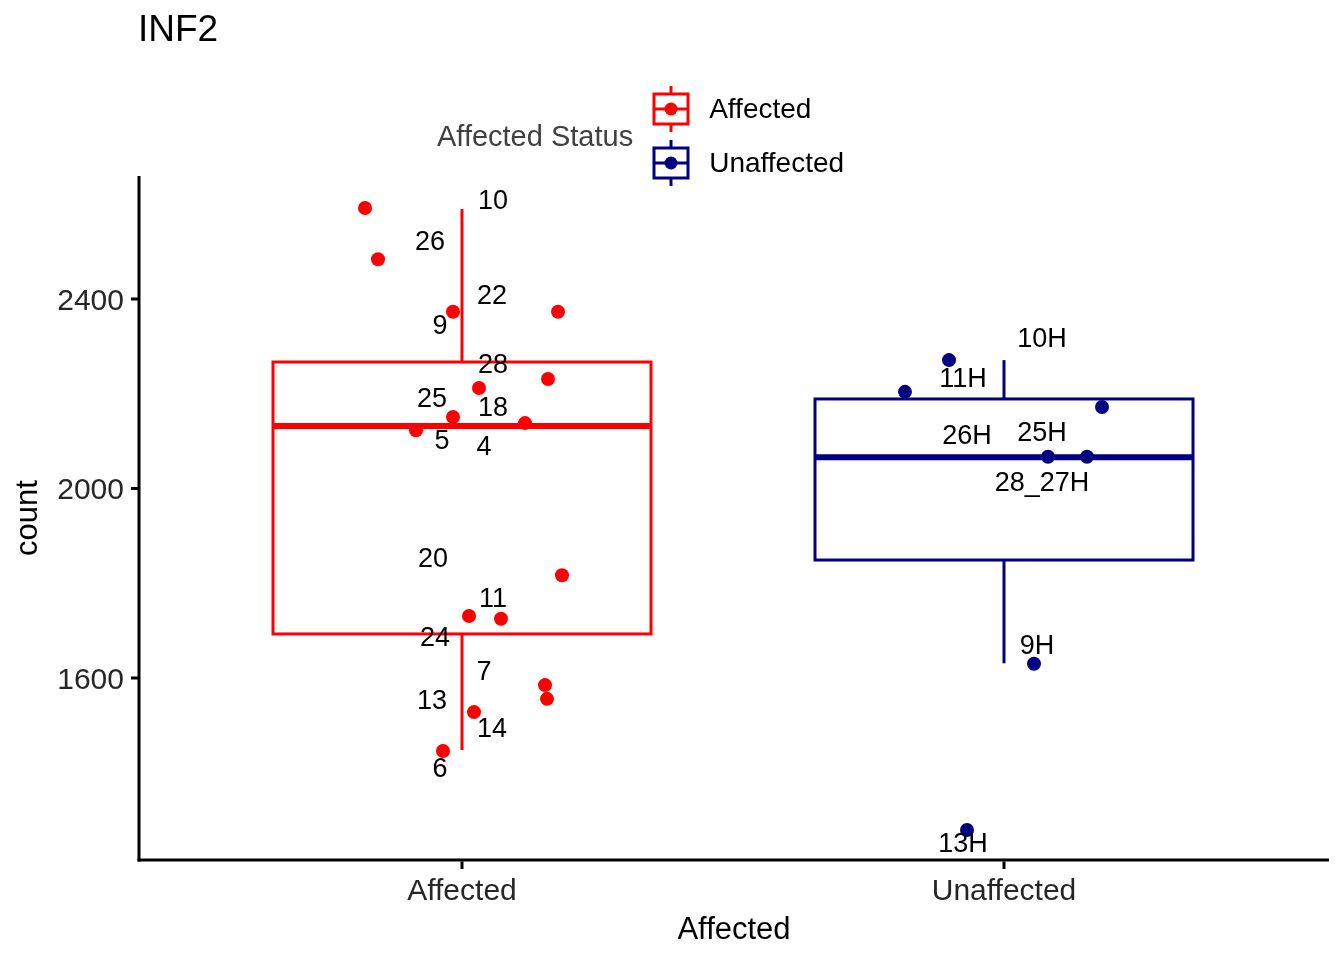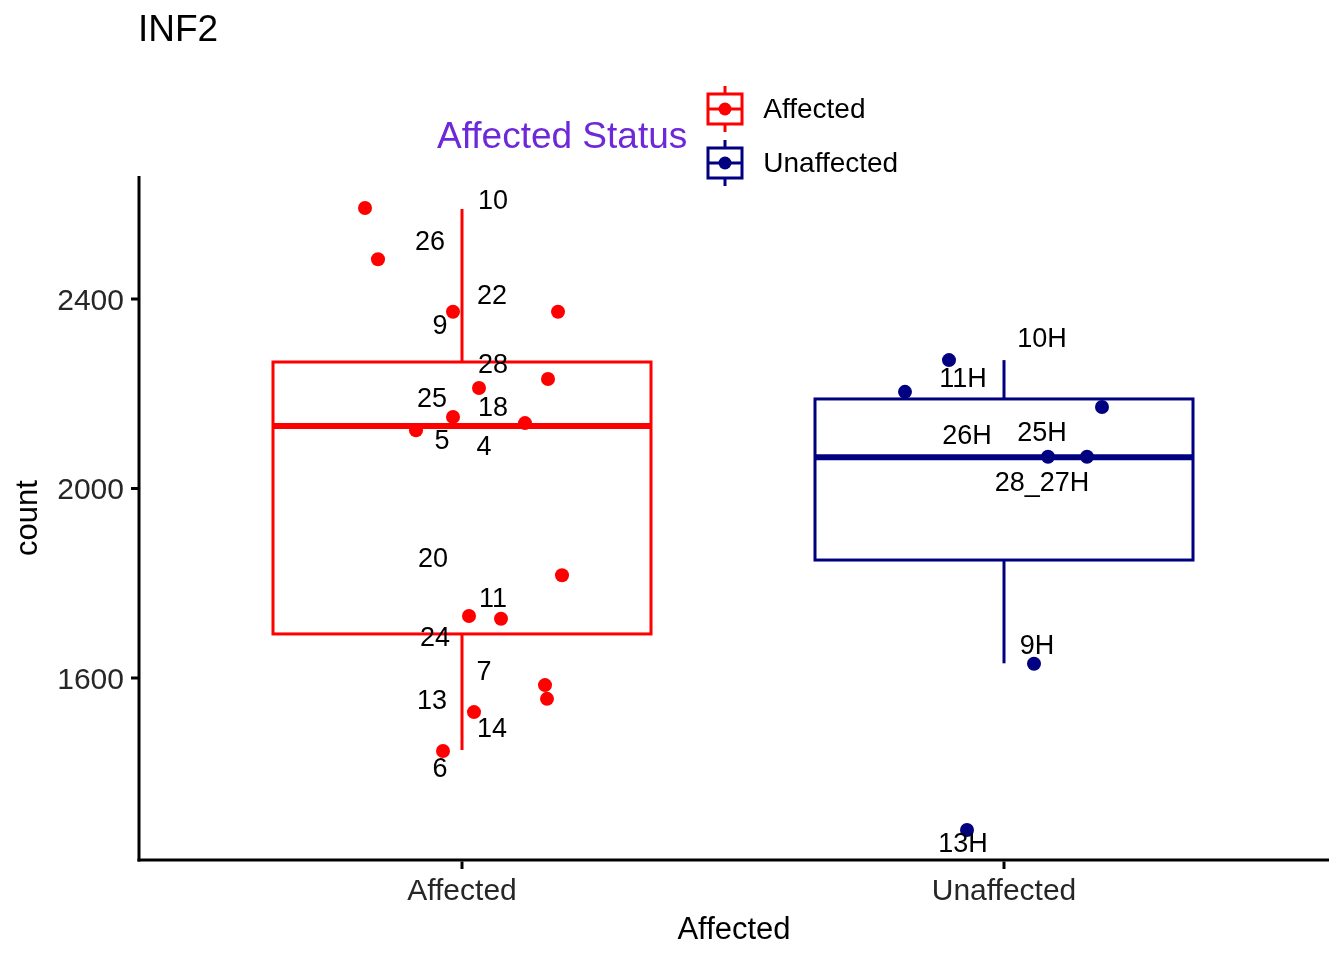--- a/index.html
+++ b/index.html
@@ -11,21 +11,21 @@
     overflow:hidden;
   }
   .chart-title{
     position:absolute;left:138px;top:8px;
     font-size:37px;color:#000;
   }
   .legend{
     position:absolute;left:437px;top:82px;
     display:flex;align-items:center;
   }
-  .legend-title{font-size:37px;color:#6d28d9;margin-right:18px;}
+  .legend-title{font-size:29px;color:#404040;margin-right:18px;}
   .legend-item{display:flex;align-items:center;margin-right:24px;}
   .legend-key{margin-right:18px;display:block;}
   .legend-label{font-size:28px;color:#000;}
   #plot{position:absolute;left:0;top:0;}
   #plot text{font-family:"Liberation Sans", sans-serif;}
   .y-axis-title{
     position:absolute;left:27px;top:518px;
     transform:translate(-50%,-50%) rotate(-90deg);
     font-size:31px;color:#000;white-space:nowrap;
   }

